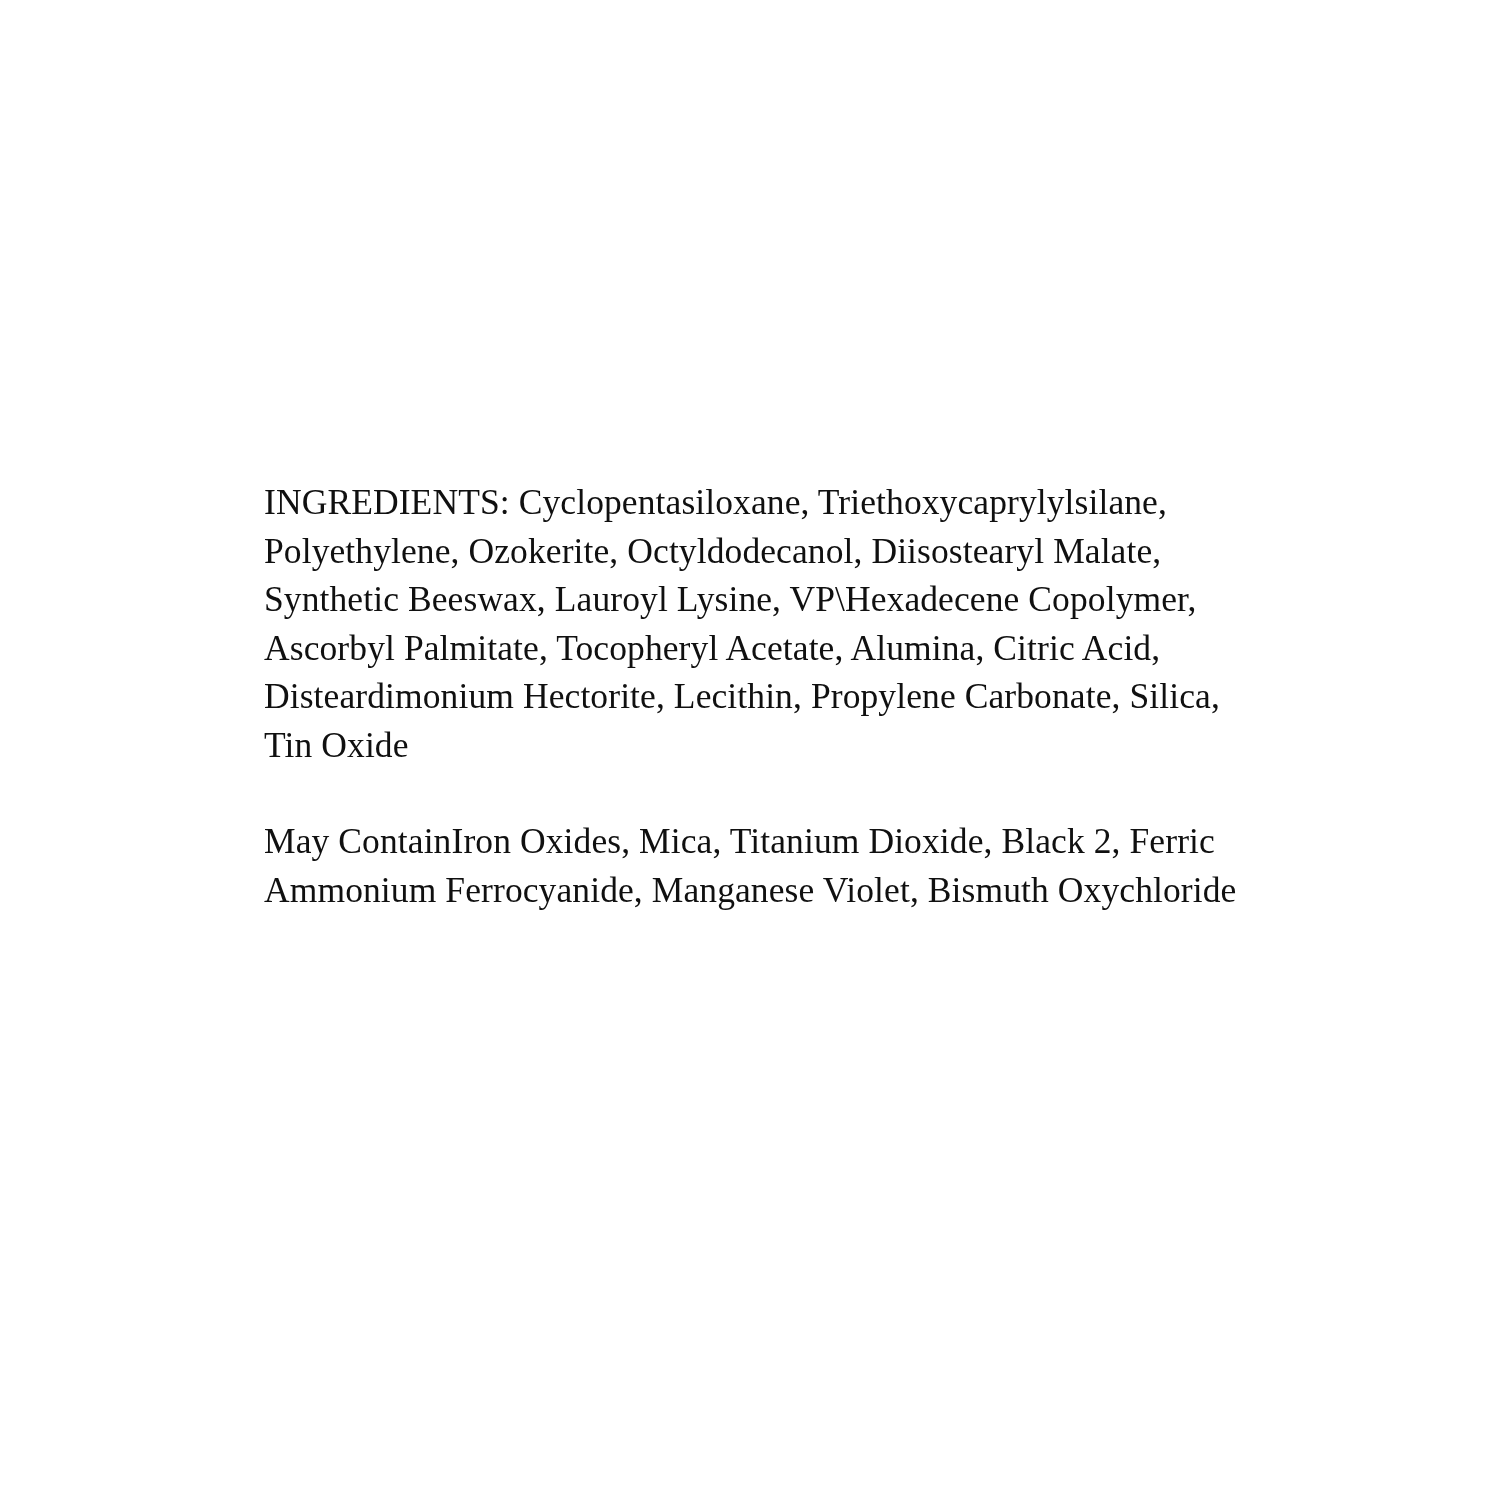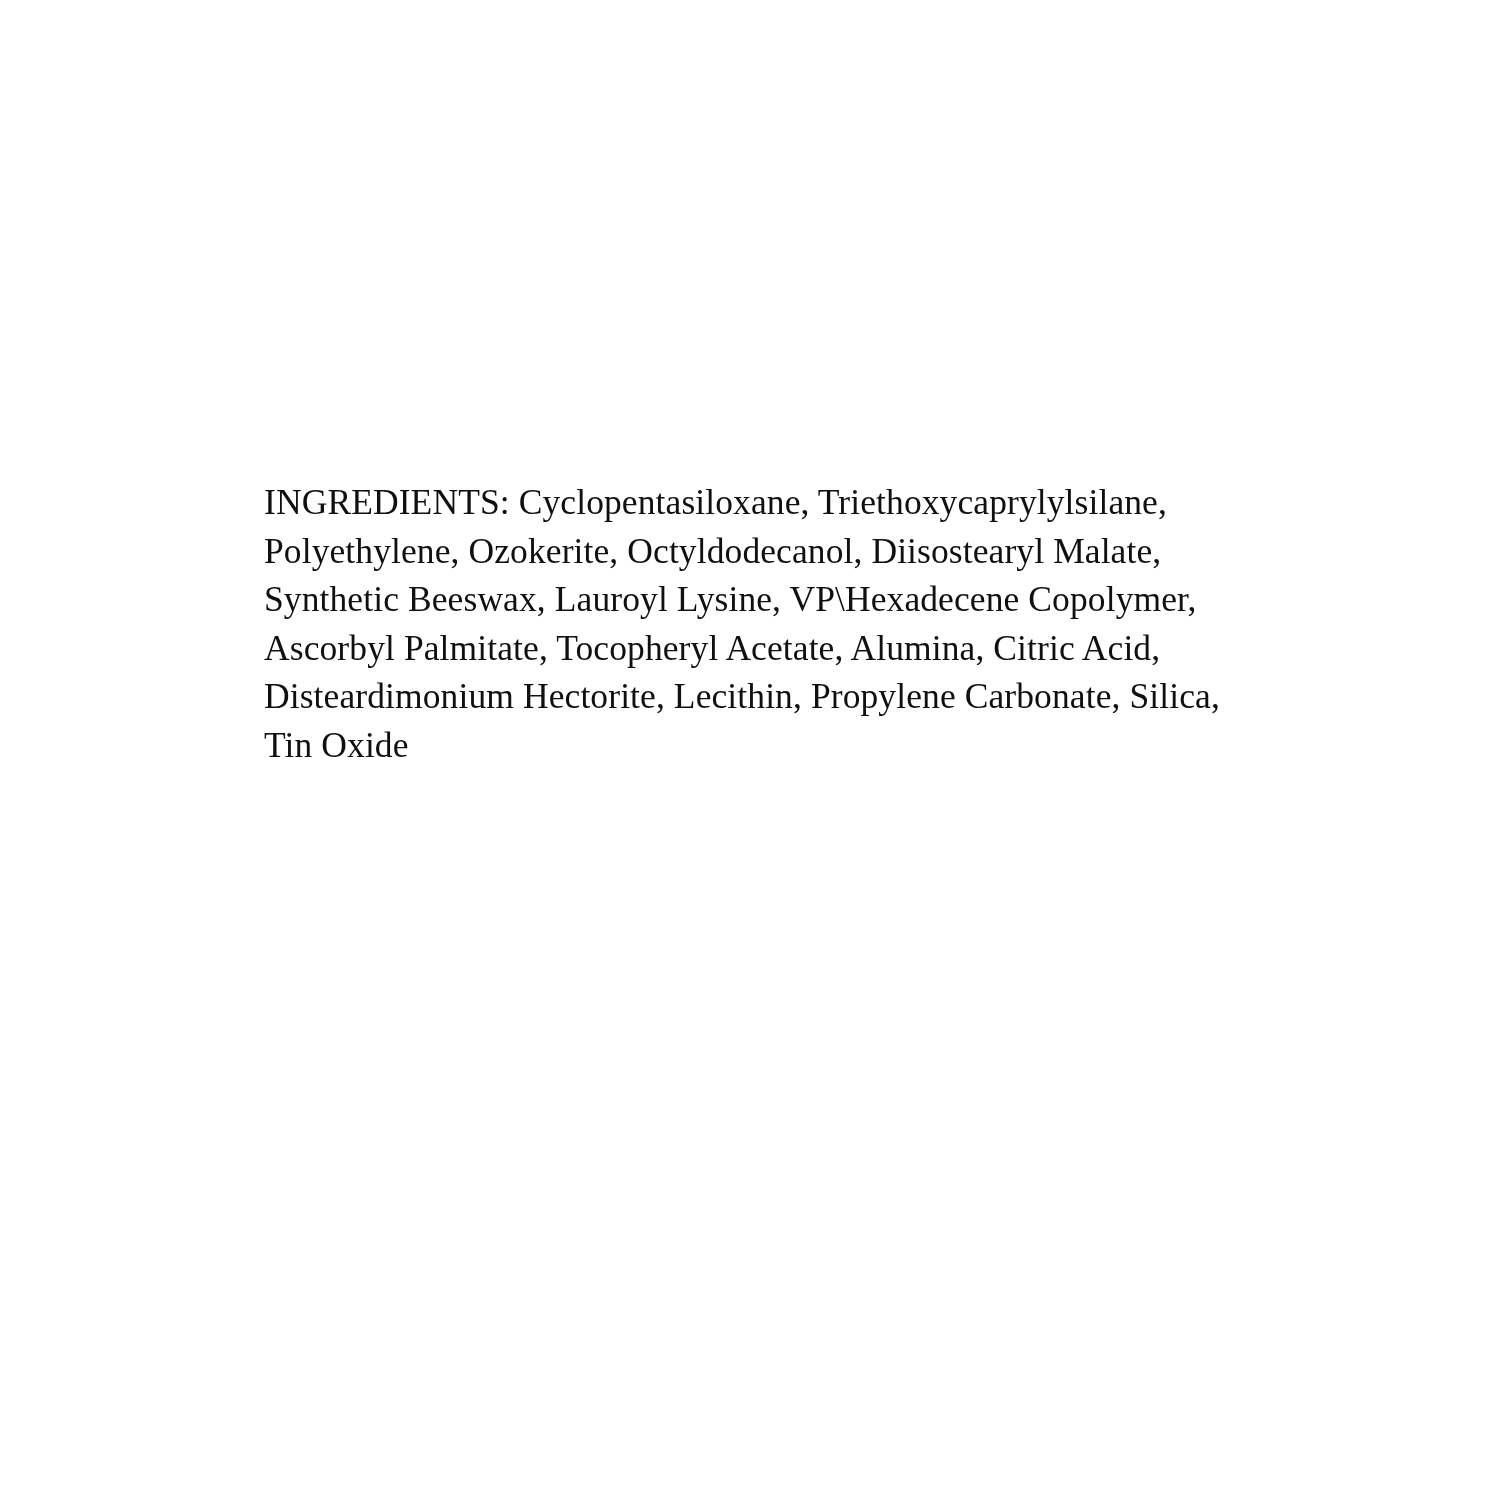--- a/index.html
+++ b/index.html
@@ -36,14 +36,15 @@
   .para + .para {
     margin-top: 48px;
   }
 </style>
 </head>
 <body>
 
 <div class="page">
   <div class="ingredient-block">
     <p class="para">INGREDIENTS: Cyclopentasiloxane, Triethoxycaprylylsilane, Polyethylene, Ozokerite, Octyldodecanol, Diisostearyl Malate, Synthetic Beeswax, Lauroyl Lysine, VP\Hexadecene Copolymer, Ascorbyl Palmitate, Tocopheryl Acetate, Alumina, Citric Acid, Disteardimonium Hectorite, Lecithin, Propylene Carbonate, Silica, Tin Oxide</p>
+    <p class="para">May ContainIron Oxides, Mica, Titanium Dioxide, Black 2, Ferric Ammonium Ferrocyanide, Manganese Violet, Bismuth Oxychloride</p>
   </div>
 </div>
 
 </body></html>

